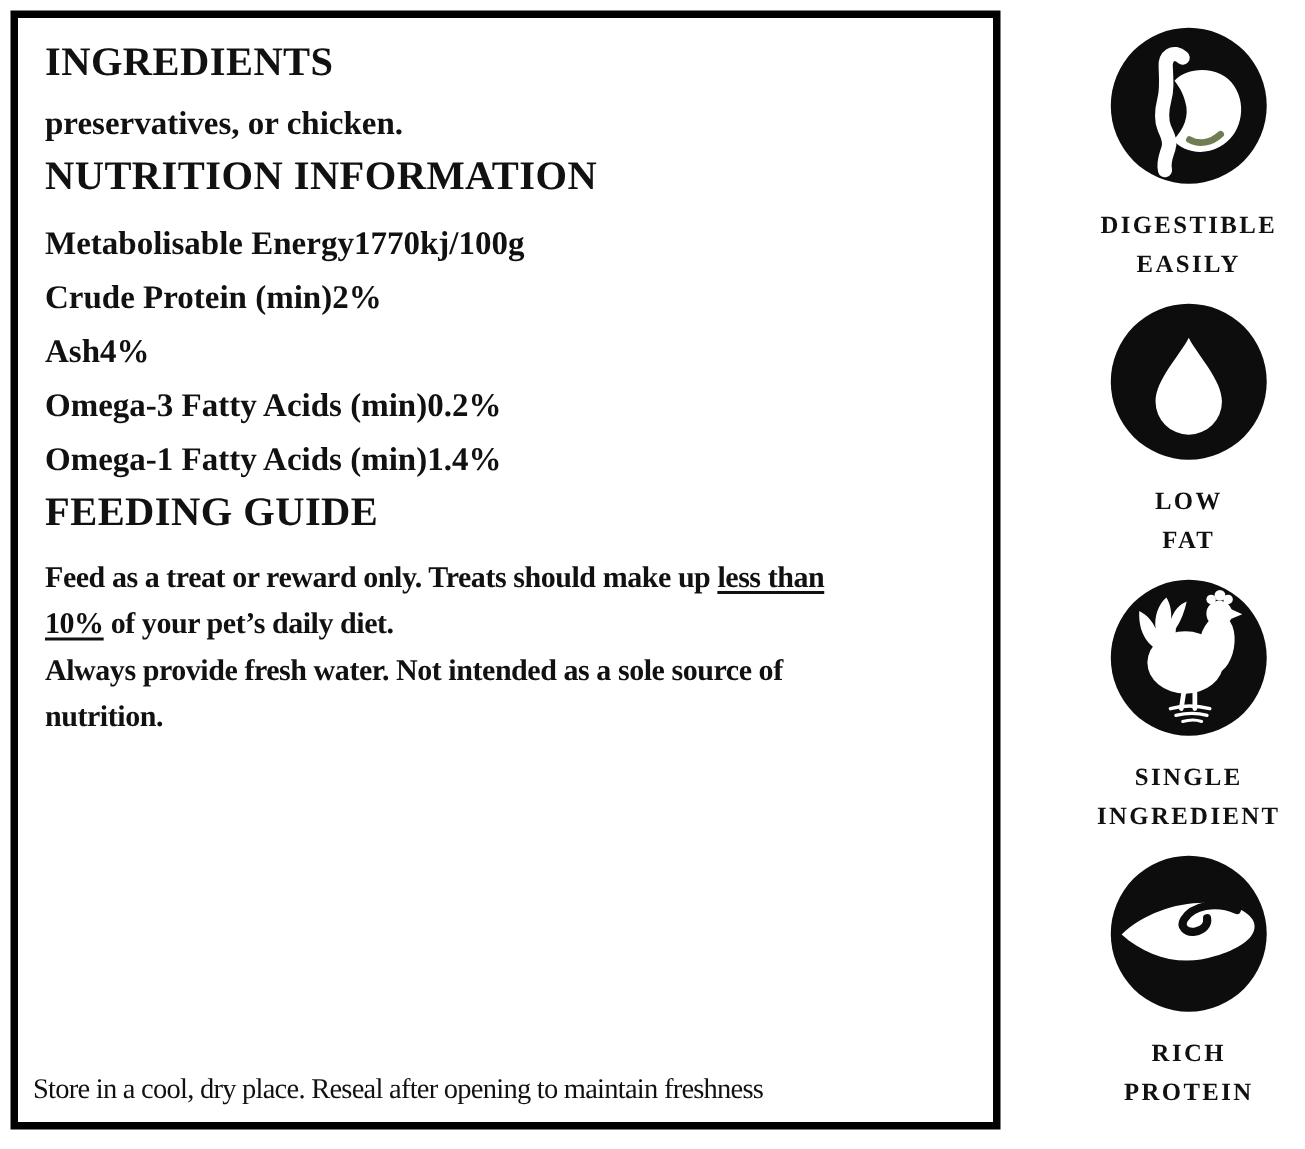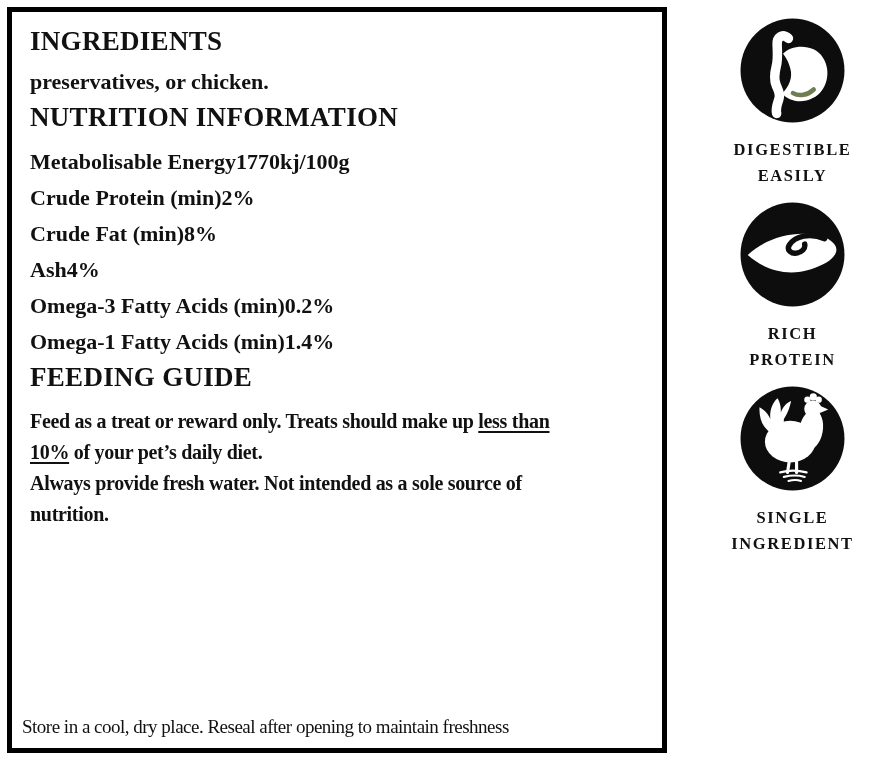--- a/index.html
+++ b/index.html
@@ -76,24 +76,20 @@
     <div class="ntable">
       <div class="nrow">
         <span class="nname">Metabolisable Energy</span>
         <span class="nval">1770kj/100g</span>
       </div>
       <div class="nrow">
         <span class="nname">Crude Protein (min)</span>
         <span class="nval">2%</span>
       </div>
       <div class="nrow">
-        <span class="nname">Crude Fat (min)</span>
-        <span class="nval">8%</span>
-      </div>
-      <div class="nrow">
         <span class="nname">Ash</span>
         <span class="nval">4%</span>
       </div>
       <div class="nrow">
         <span class="nname">Omega-3 Fatty Acids (min)</span>
         <span class="nval">0.2%</span>
       </div>
       <div class="nrow">
         <span class="nname">Omega-1 Fatty Acids (min)</span>
         <span class="nval">1.4%</span>
@@ -125,68 +121,81 @@
                    C46 99 43.5 104 45 110" fill="none" stroke="#ffffff" stroke-width="10.5" stroke-linecap="round"></path>
           <path d="M63 87.5 C70 91.5 79 90 86 83.5" fill="none" stroke="#6e7d52" stroke-width="5" stroke-linecap="round"></path>
         </svg>
       </span>
       <div class="bcap">
         <div>DIGESTIBLE</div>
         <div>EASILY</div>
       </div>
     </div>
 
+    <div class="badge">
+      <span>
+        <svg class="bcircle" viewBox="0 0 125 125">
+          <circle cx="62.5" cy="62.5" r="57.5" fill="#0d0d0d"></circle>
+          <path d="M62.5 30 C56 43 38 61 38 77 A24.5 24.5 0 0 0 87 77
+                   C87 61 69 43 62.5 30 Z" fill="#ffffff"></path>
+        </svg>
+      </span>
+      <div class="bcap">
+        <div>LOW</div>
+        <div>FAT</div>
+      </div>
+    </div>
+
+    <div class="badge">
+      <span>
+        <svg class="bcircle" viewBox="0 0 125 125">
+          <circle cx="62.5" cy="62.5" r="57.5" fill="#0d0d0d"></circle>
+
+          <path d="M52 62 C36 58 25 48 26 28 C32 31 36 36 38 41
+                   C37 32 40 23 46 18 C49 23 50 29 49.5 34
+                   C52 27 56 23 61 21 C59.5 28 57 35 53 41 Z" fill="#ffffff"></path>
+
+          <ellipse cx="60" cy="66" rx="28" ry="23" fill="#ffffff"></ellipse>
+
+          <ellipse cx="83" cy="53" rx="13" ry="22" transform="rotate(10 83 53)" fill="#ffffff"></ellipse>
+
+          <circle cx="85" cy="30" r="9.5" fill="#ffffff"></circle>
+
+          <circle cx="79" cy="19.5" r="3.5" fill="#ffffff"></circle>
+          <circle cx="85.5" cy="16.5" r="4" fill="#ffffff"></circle>
+          <circle cx="91.5" cy="19.5" r="3.5" fill="#ffffff"></circle>
+
+          <polygon points="93.5,26.5 102,30.5 93.5,34" fill="#ffffff"></polygon>
+
+          <ellipse cx="87.5" cy="42.5" rx="3.2" ry="5.5" fill="#ffffff"></ellipse>
+
+          <path d="M59 87 L57 100" stroke="#ffffff" stroke-width="3.5" stroke-linecap="round"></path>
+          <path d="M67 87 L67 100" stroke="#ffffff" stroke-width="3.5" stroke-linecap="round"></path>
+
+          <path d="M49 100 C58 97.5 68 97.5 78 100" stroke="#ffffff" stroke-width="2.6" fill="none" stroke-linecap="round"></path>
+          <path d="M53 105 C61 103 69 103 76 105" stroke="#ffffff" stroke-width="2.4" fill="none" stroke-linecap="round"></path>
+          <path d="M58 109.5 C63 108 68 108 72 109.5" stroke="#ffffff" stroke-width="2.2" fill="none" stroke-linecap="round"></path>
+        </svg>
+      </span>
+      <div class="bcap">
+        <div>SINGLE</div>
+        <div>INGREDIENT</div>
+      </div>
+    </div>
 
     <div class="badge">
       <span>
         <svg class="bcircle" viewBox="0 0 125 125">
           <circle cx="62.5" cy="62.5" r="57.5" fill="#0d0d0d"></circle>
           <path d="M13 63 C32 45 62 36 90 41 C103 44 112 51 111 58
                    C110 67 98 74 82 79 C57 87 32 80 13 63 Z" fill="#ffffff"></path>
           <path d="M98 45 C82 38 65 42 59 52 C56 57 60 62 67 61
                    C73 60 77 56 76 51" fill="none" stroke="#0d0d0d" stroke-width="6" stroke-linecap="round"></path>
         </svg>
       </span>
       <div class="bcap">
         <div>RICH</div>
         <div>PROTEIN</div>
       </div>
     </div>
 
-    <div class="badge">
-      <span>
-        <svg class="bcircle" viewBox="0 0 125 125">
-          <circle cx="62.5" cy="62.5" r="57.5" fill="#0d0d0d"></circle>
-
-          <path d="M52 62 C36 58 25 48 26 28 C32 31 36 36 38 41
-                   C37 32 40 23 46 18 C49 23 50 29 49.5 34
-                   C52 27 56 23 61 21 C59.5 28 57 35 53 41 Z" fill="#ffffff"></path>
-
-          <ellipse cx="60" cy="66" rx="28" ry="23" fill="#ffffff"></ellipse>
-
-          <ellipse cx="83" cy="53" rx="13" ry="22" transform="rotate(10 83 53)" fill="#ffffff"></ellipse>
-
-          <circle cx="85" cy="30" r="9.5" fill="#ffffff"></circle>
-
-          <circle cx="79" cy="19.5" r="3.5" fill="#ffffff"></circle>
-          <circle cx="85.5" cy="16.5" r="4" fill="#ffffff"></circle>
-          <circle cx="91.5" cy="19.5" r="3.5" fill="#ffffff"></circle>
-
-          <polygon points="93.5,26.5 102,30.5 93.5,34" fill="#ffffff"></polygon>
-
-          <ellipse cx="87.5" cy="42.5" rx="3.2" ry="5.5" fill="#ffffff"></ellipse>
-
-          <path d="M59 87 L57 100" stroke="#ffffff" stroke-width="3.5" stroke-linecap="round"></path>
-          <path d="M67 87 L67 100" stroke="#ffffff" stroke-width="3.5" stroke-linecap="round"></path>
-
-          <path d="M49 100 C58 97.5 68 97.5 78 100" stroke="#ffffff" stroke-width="2.6" fill="none" stroke-linecap="round"></path>
-          <path d="M53 105 C61 103 69 103 76 105" stroke="#ffffff" stroke-width="2.4" fill="none" stroke-linecap="round"></path>
-          <path d="M58 109.5 C63 108 68 108 72 109.5" stroke="#ffffff" stroke-width="2.2" fill="none" stroke-linecap="round"></path>
-        </svg>
-      </span>
-      <div class="bcap">
-        <div>SINGLE</div>
-        <div>INGREDIENT</div>
-      </div>
-    </div>
-
   </div>
 </div>
 
 </body></html>

